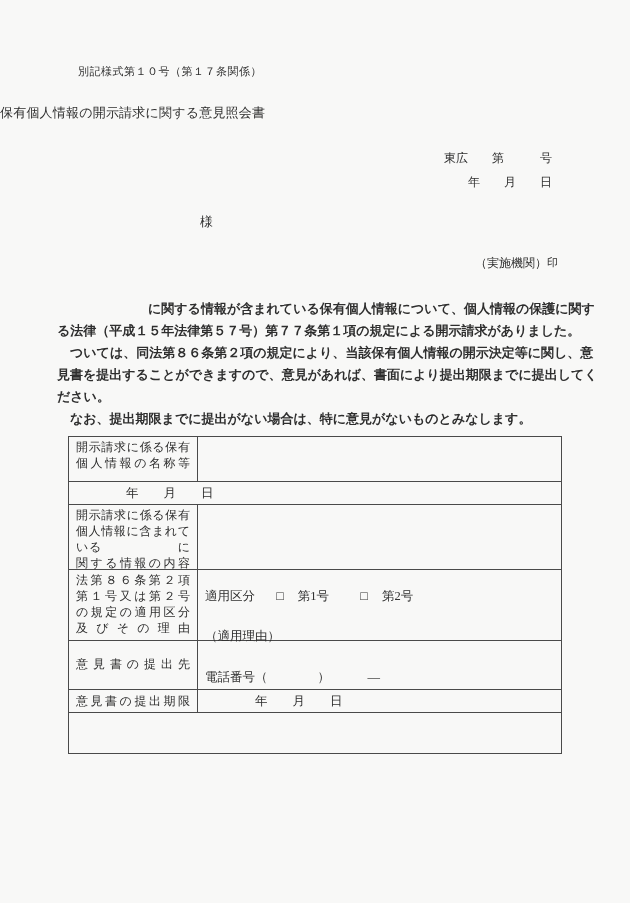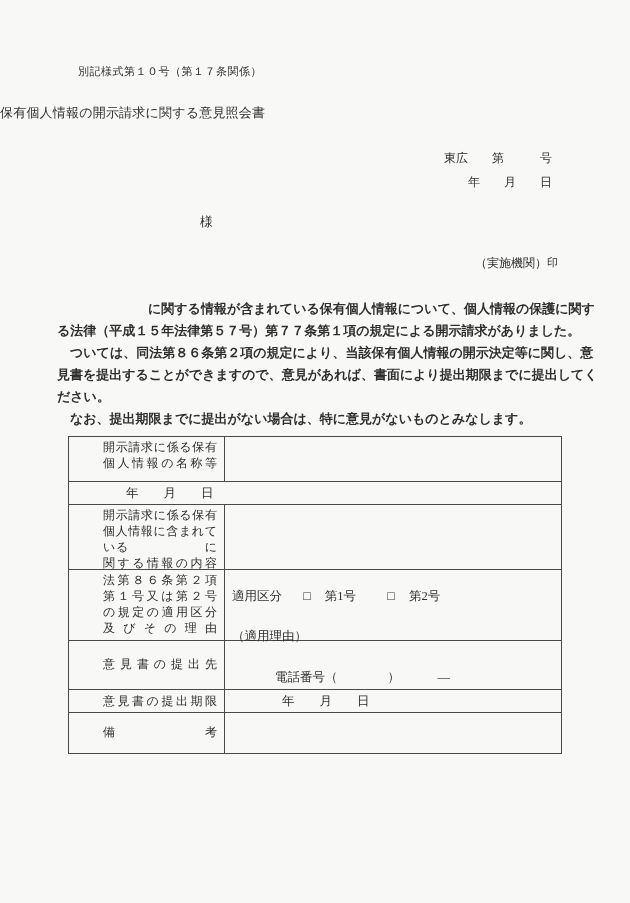--- a/index.html
+++ b/index.html
@@ -28,28 +28,28 @@
 
   .form-table{position:absolute;left:68px;top:436px;width:492px;border:1px solid var(--line);}
   .trow{display:flex;border-bottom:1px solid var(--line);box-sizing:border-box;}
   .trow:last-child{border-bottom:0;}
   .cell{box-sizing:border-box;padding:2px 7px;}
   .label{
     width:129px;flex:0 0 129px;
     border-right:1px solid var(--line);
     font-size:12px;line-height:16px;
     white-space:pre-line;
-    text-align:justify;text-align-last:justify;margin-left:27px;
+    text-align:justify;text-align-last:justify;
   }
   .value{flex:1;font-size:12.5px;line-height:16px;white-space:pre-line;}
   .r1{height:45px;}
   .r2{height:23px;}
   .r3{height:65px;}
   .r4{height:71px;}
-  .r5{height:49px;gap:43px;}
+  .r5{height:49px;}
   .r6{height:23px;}
   .r7{height:40px;}
   .r2 .cell,.r6 .cell{padding-top:3px;}
   .r5 .label{padding-top:15px;}
   .r7 .label{padding-top:11px;}
   .r5 .value{display:flex;flex-direction:column;justify-content:flex-end;padding-bottom:4px;}
   .opt-line{white-space:nowrap;}
   .opt-line .cat{margin-right:18px;}
   .opt-line .cb{margin-right:11px;}
   .opt-line .opt1{margin-right:28px;}
@@ -126,18 +126,17 @@
         <div>電話番号（　　　　）　　　―</div>
       </div>
     </div>
 
     <div class="trow r6">
       <div class="cell label">意見書の提出期限</div>
       <div class="cell value">　　　　年　　月　　日</div>
     </div>
 
     <div class="trow r7">
-      <div class="cell label">備考</div>
       <div class="cell value"></div>
     </div>
 
   </div>
 </div>
 
 </body></html>

